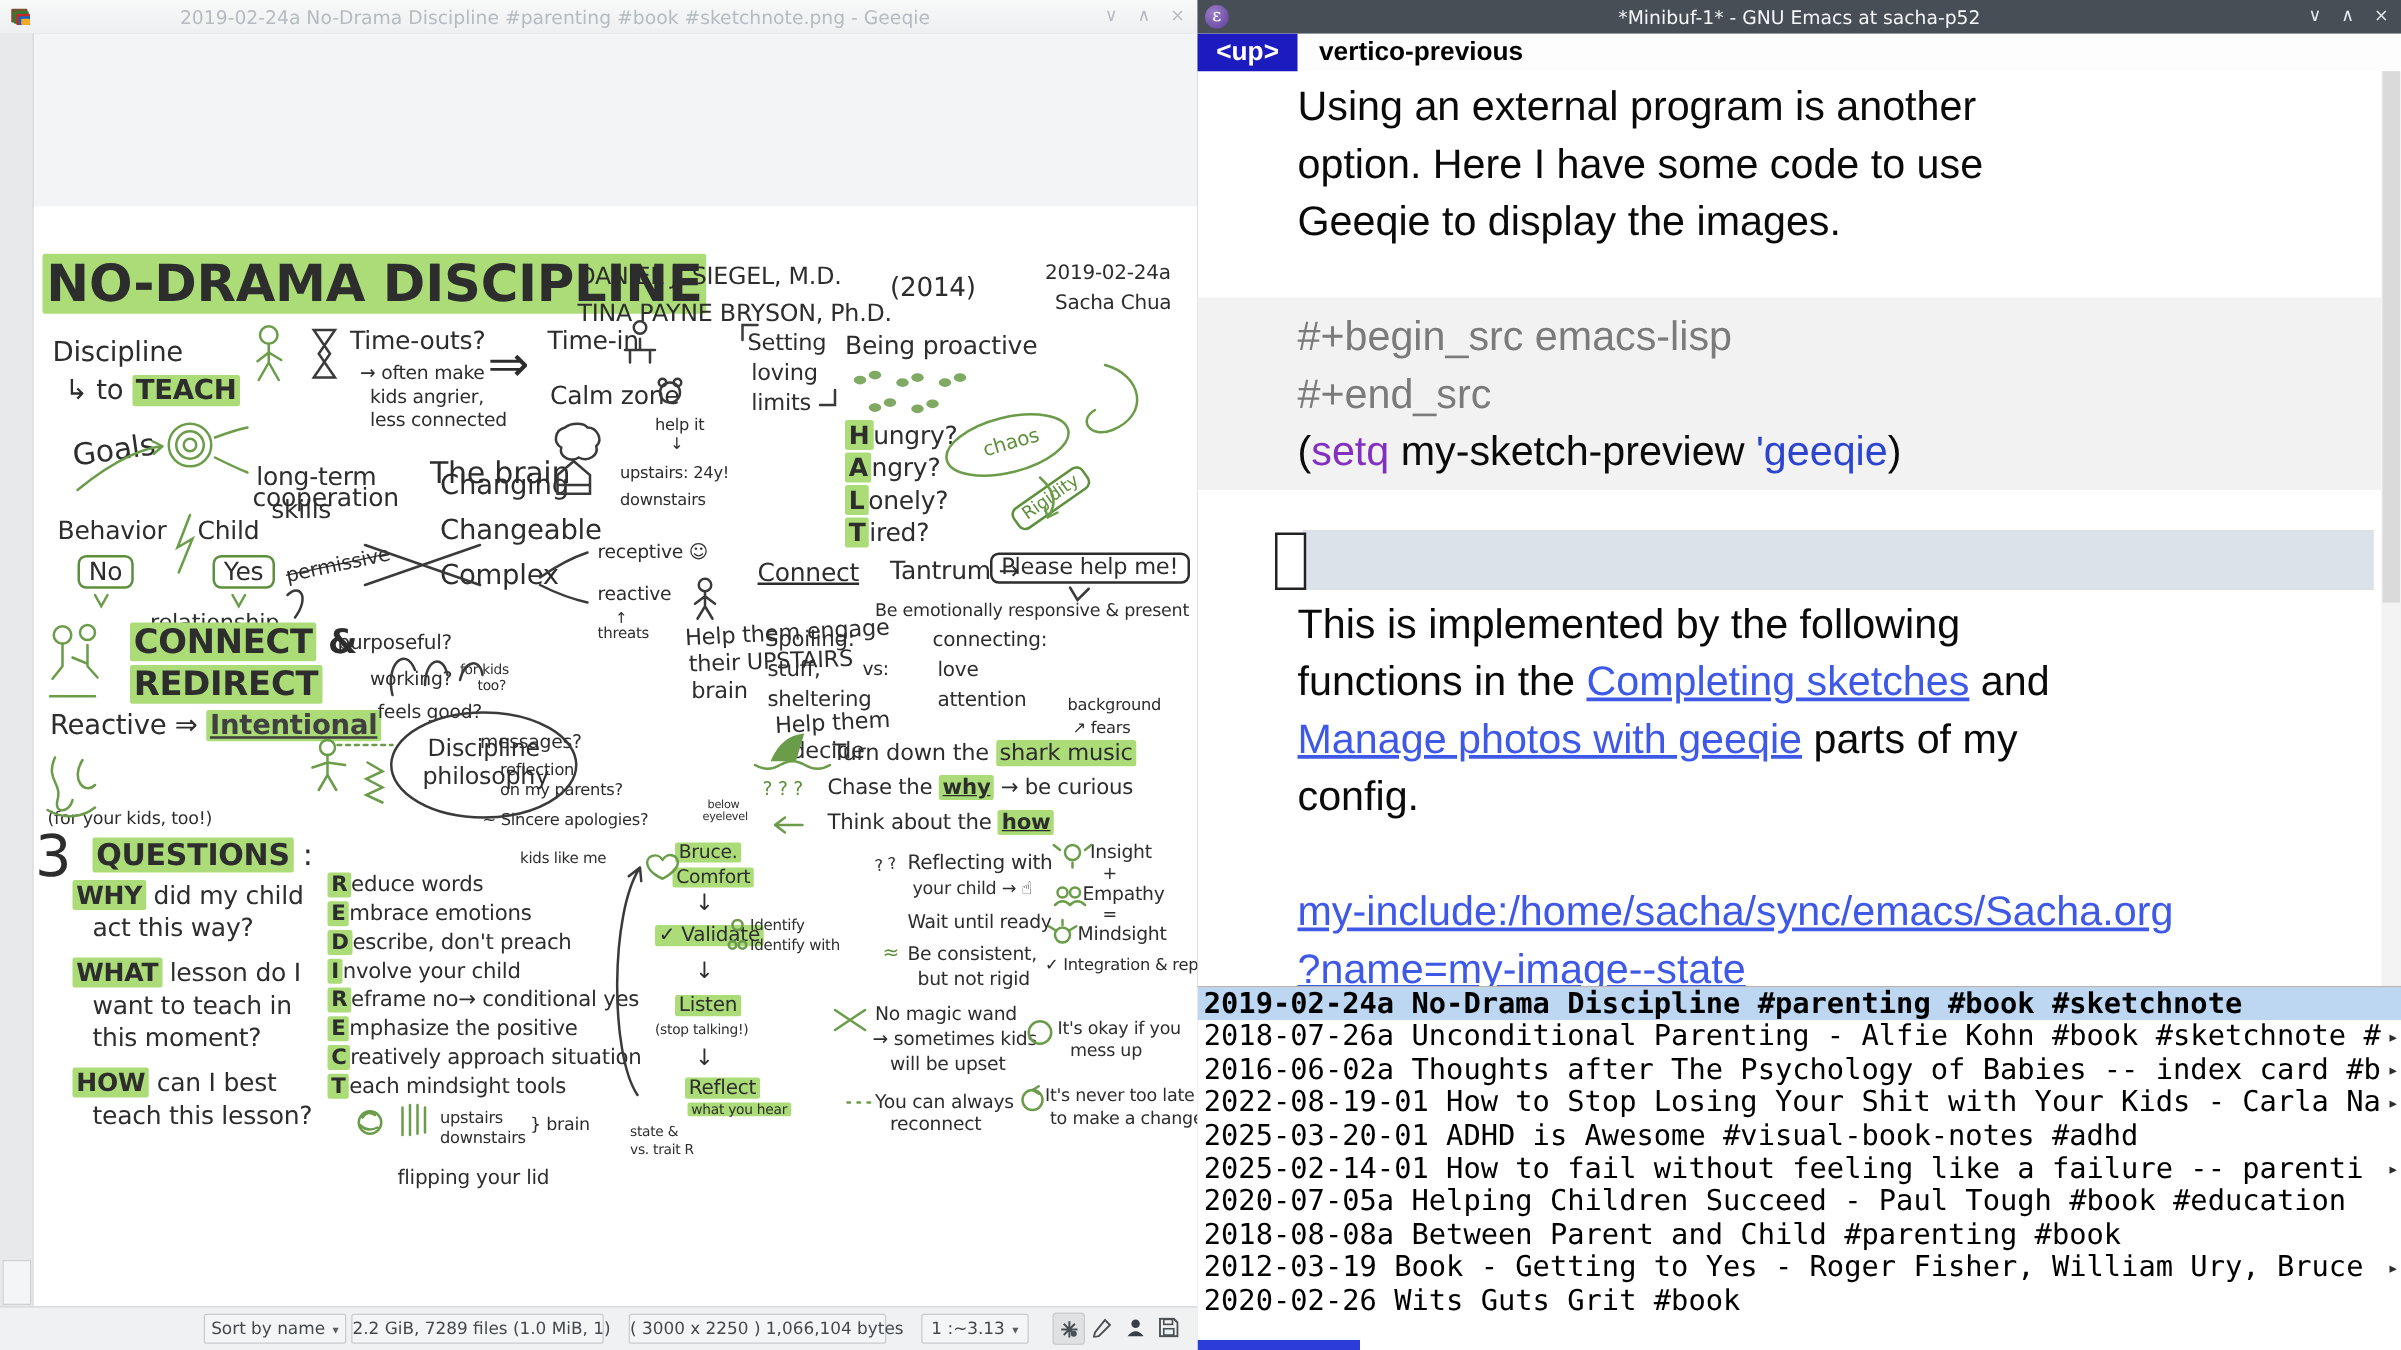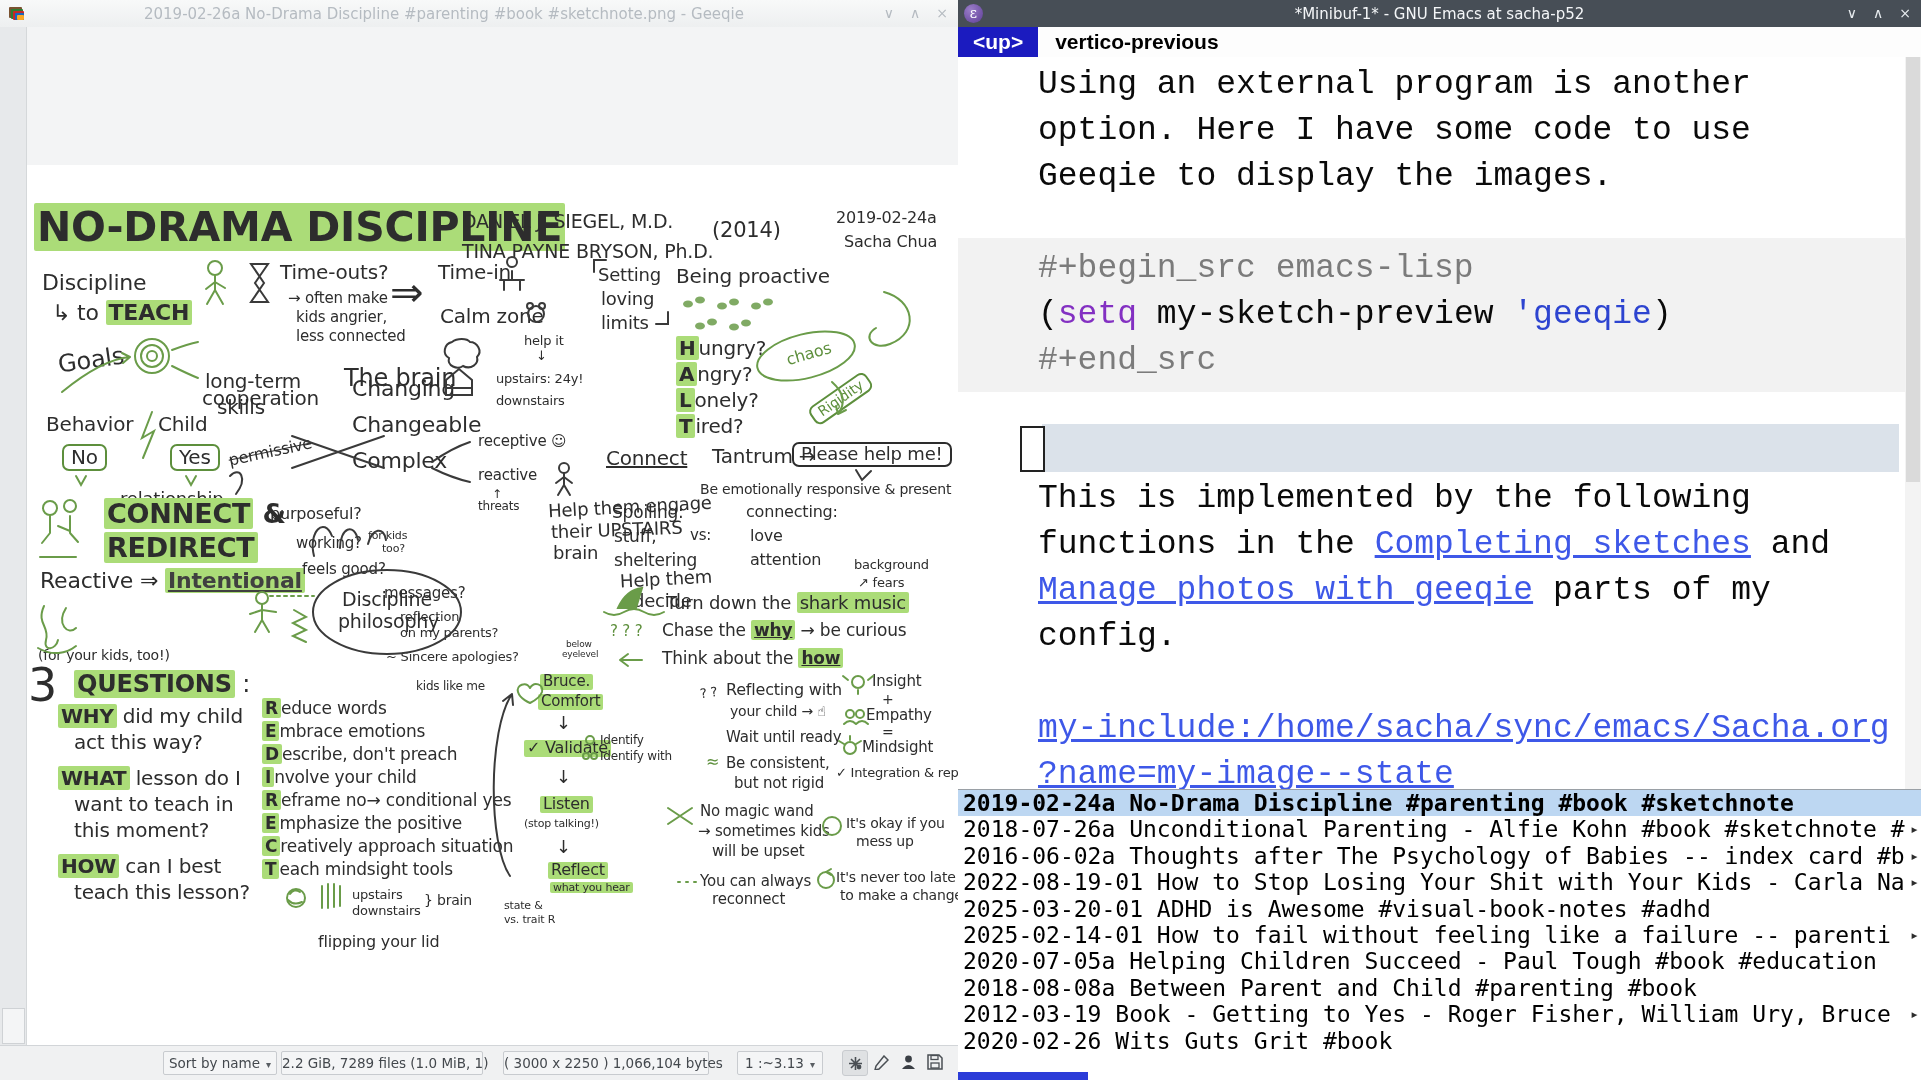--- a/index.html
+++ b/index.html
@@ -38,21 +38,21 @@
   
   #emacs{position:absolute;left:958px;top:0;width:963px;height:1080px;background:#ffffff;}
   .em-titlebar{position:absolute;left:0;top:0;right:0;height:27px;background:#474e56;display:flex;align-items:center;}
   .em-title{position:absolute;left:120px;right:120px;text-align:center;color:#f4f6f8;font-size:15px;white-space:nowrap;}
   .em-btn{color:#e8ecef;}
   .em-icon{margin-left:6px;width:19px;height:19px;border-radius:50%;background:radial-gradient(circle at 35% 30%,#9b7ec9,#5d3d96);color:#fff;font-size:14px;line-height:19px;text-align:center;font-family:"DejaVu Serif",serif;}
   .em-keycast{position:absolute;left:0;top:27px;right:0;height:30px;background:#fdfdfd;display:flex;align-items:center;font-family:Liberation Sans, sans-serif;}
   .keybadge{background:#1b1bbf;color:#fff;font-size:21px;font-weight:bold;height:30px;line-height:30px;padding:0 15px;}
   .keycmd{color:#000;font-size:21px;font-weight:bold;margin-left:17px;}
 
-  .em-buffer{position:absolute;left:0;top:57px;right:16px;bottom:291px;font-family:Liberation Mono, monospace;font-size:33px;color:#0a0a0a;overflow:hidden;}
+  .em-buffer{position:absolute;left:0;top:57px;right:16px;bottom:291px;font-family:Liberation Sans, sans-serif;font-size:33px;color:#0a0a0a;overflow:hidden;}
   .bl{height:46px;line-height:46px;white-space:pre;padding-left:80px;}
   .spacer38{height:38px;} .spacer46{height:46px;} .spacer5{height:5px;}
   .src-block{background:#f2f2f2;padding:8px 0;}
   .meta{color:#7b7b7b;}
   .kw{color:#8330c2;}
   .const{color:#2d44d0;}
   .elink{color:#3e58e8;text-decoration:underline;}
   .region-line{margin-left:84px;margin-right:6px;height:48px;background:#dbe2ea;margin-top:32px;margin-bottom:4px;}
   .hcursor{display:inline-block;width:21px;height:42px;border:2px solid #222;margin:2px 0 0 -22px;background:#fff;}
   .em-scrollbar{position:absolute;right:0;top:57px;width:16px;bottom:291px;background:#f3f3f3;}
@@ -79,21 +79,21 @@
 
   <section id="geeqie">
     <header class="gq-titlebar">
       <svg width="20" height="20" style="margin-left:7px" viewBox="0 0 20 20">
         <rect x="2" y="3" width="13" height="11" fill="#7a5230" rx="1"></rect>
         <rect x="4" y="5" width="12" height="10" fill="#2e7d32" rx="1"></rect>
         <rect x="6" y="7" width="11" height="9" fill="#c62828" rx="1"></rect>
         <rect x="8" y="9" width="9" height="7" fill="#1565c0" rx="1"></rect>
         <rect x="10" y="11" width="7" height="5" fill="#f9a825" rx="1"></rect>
       </svg>
-      <div class="gq-title">2019-02-26a No-Drama Discipline #parenting #book #sketchnote.png - Geeqie</div>
+      <div class="gq-title">2019-02-24a No-Drama Discipline #parenting #book #sketchnote.png - Geeqie</div>
       <div class="winbtns">
         <span class="gq-btn">∨</span>
         <span class="gq-btn">∧</span>
         <span class="gq-btn">×</span>
       </div>
     </header>
 
     <div class="gq-topgap"></div>
     <div class="gq-leftrail">
       <div class="gq-railgrip"></div>
@@ -385,22 +385,22 @@
     </div>
 
     <div class="em-buffer">
       <div class="spacer5"></div>
       <div class="bl">Using an external program is another</div>
       <div class="bl">option. Here I have some code to use</div>
       <div class="bl">Geeqie to display the images.</div>
       <div class="spacer38"></div>
       <div class="src-block">
         <div class="bl meta">#+begin_src emacs-lisp</div>
+        <div class="bl meta">#+end_src</div>
         <div class="bl"><span>(</span><span class="kw">setq</span><span> my-sketch-preview </span><span class="const">'geeqie</span><span>)</span></div>
-        <div class="bl meta">#+end_src</div>
       </div>
       <div class="region-line"><span class="hcursor"></span></div>
       <div class="bl">This is implemented by the following</div>
       <div class="bl"><span>functions in the </span><span class="elink">Completing sketches</span><span> and</span></div>
       <div class="bl"><span class="elink">Manage photos with geeqie</span><span> parts of my</span></div>
       <div class="bl">config.</div>
       <div class="spacer46"></div>
       <div class="bl"><span class="elink">my-include:/home/sacha/sync/emacs/Sacha.org</span></div>
       <div class="bl"><span class="elink">?name=my-image--state</span></div>
     </div>

